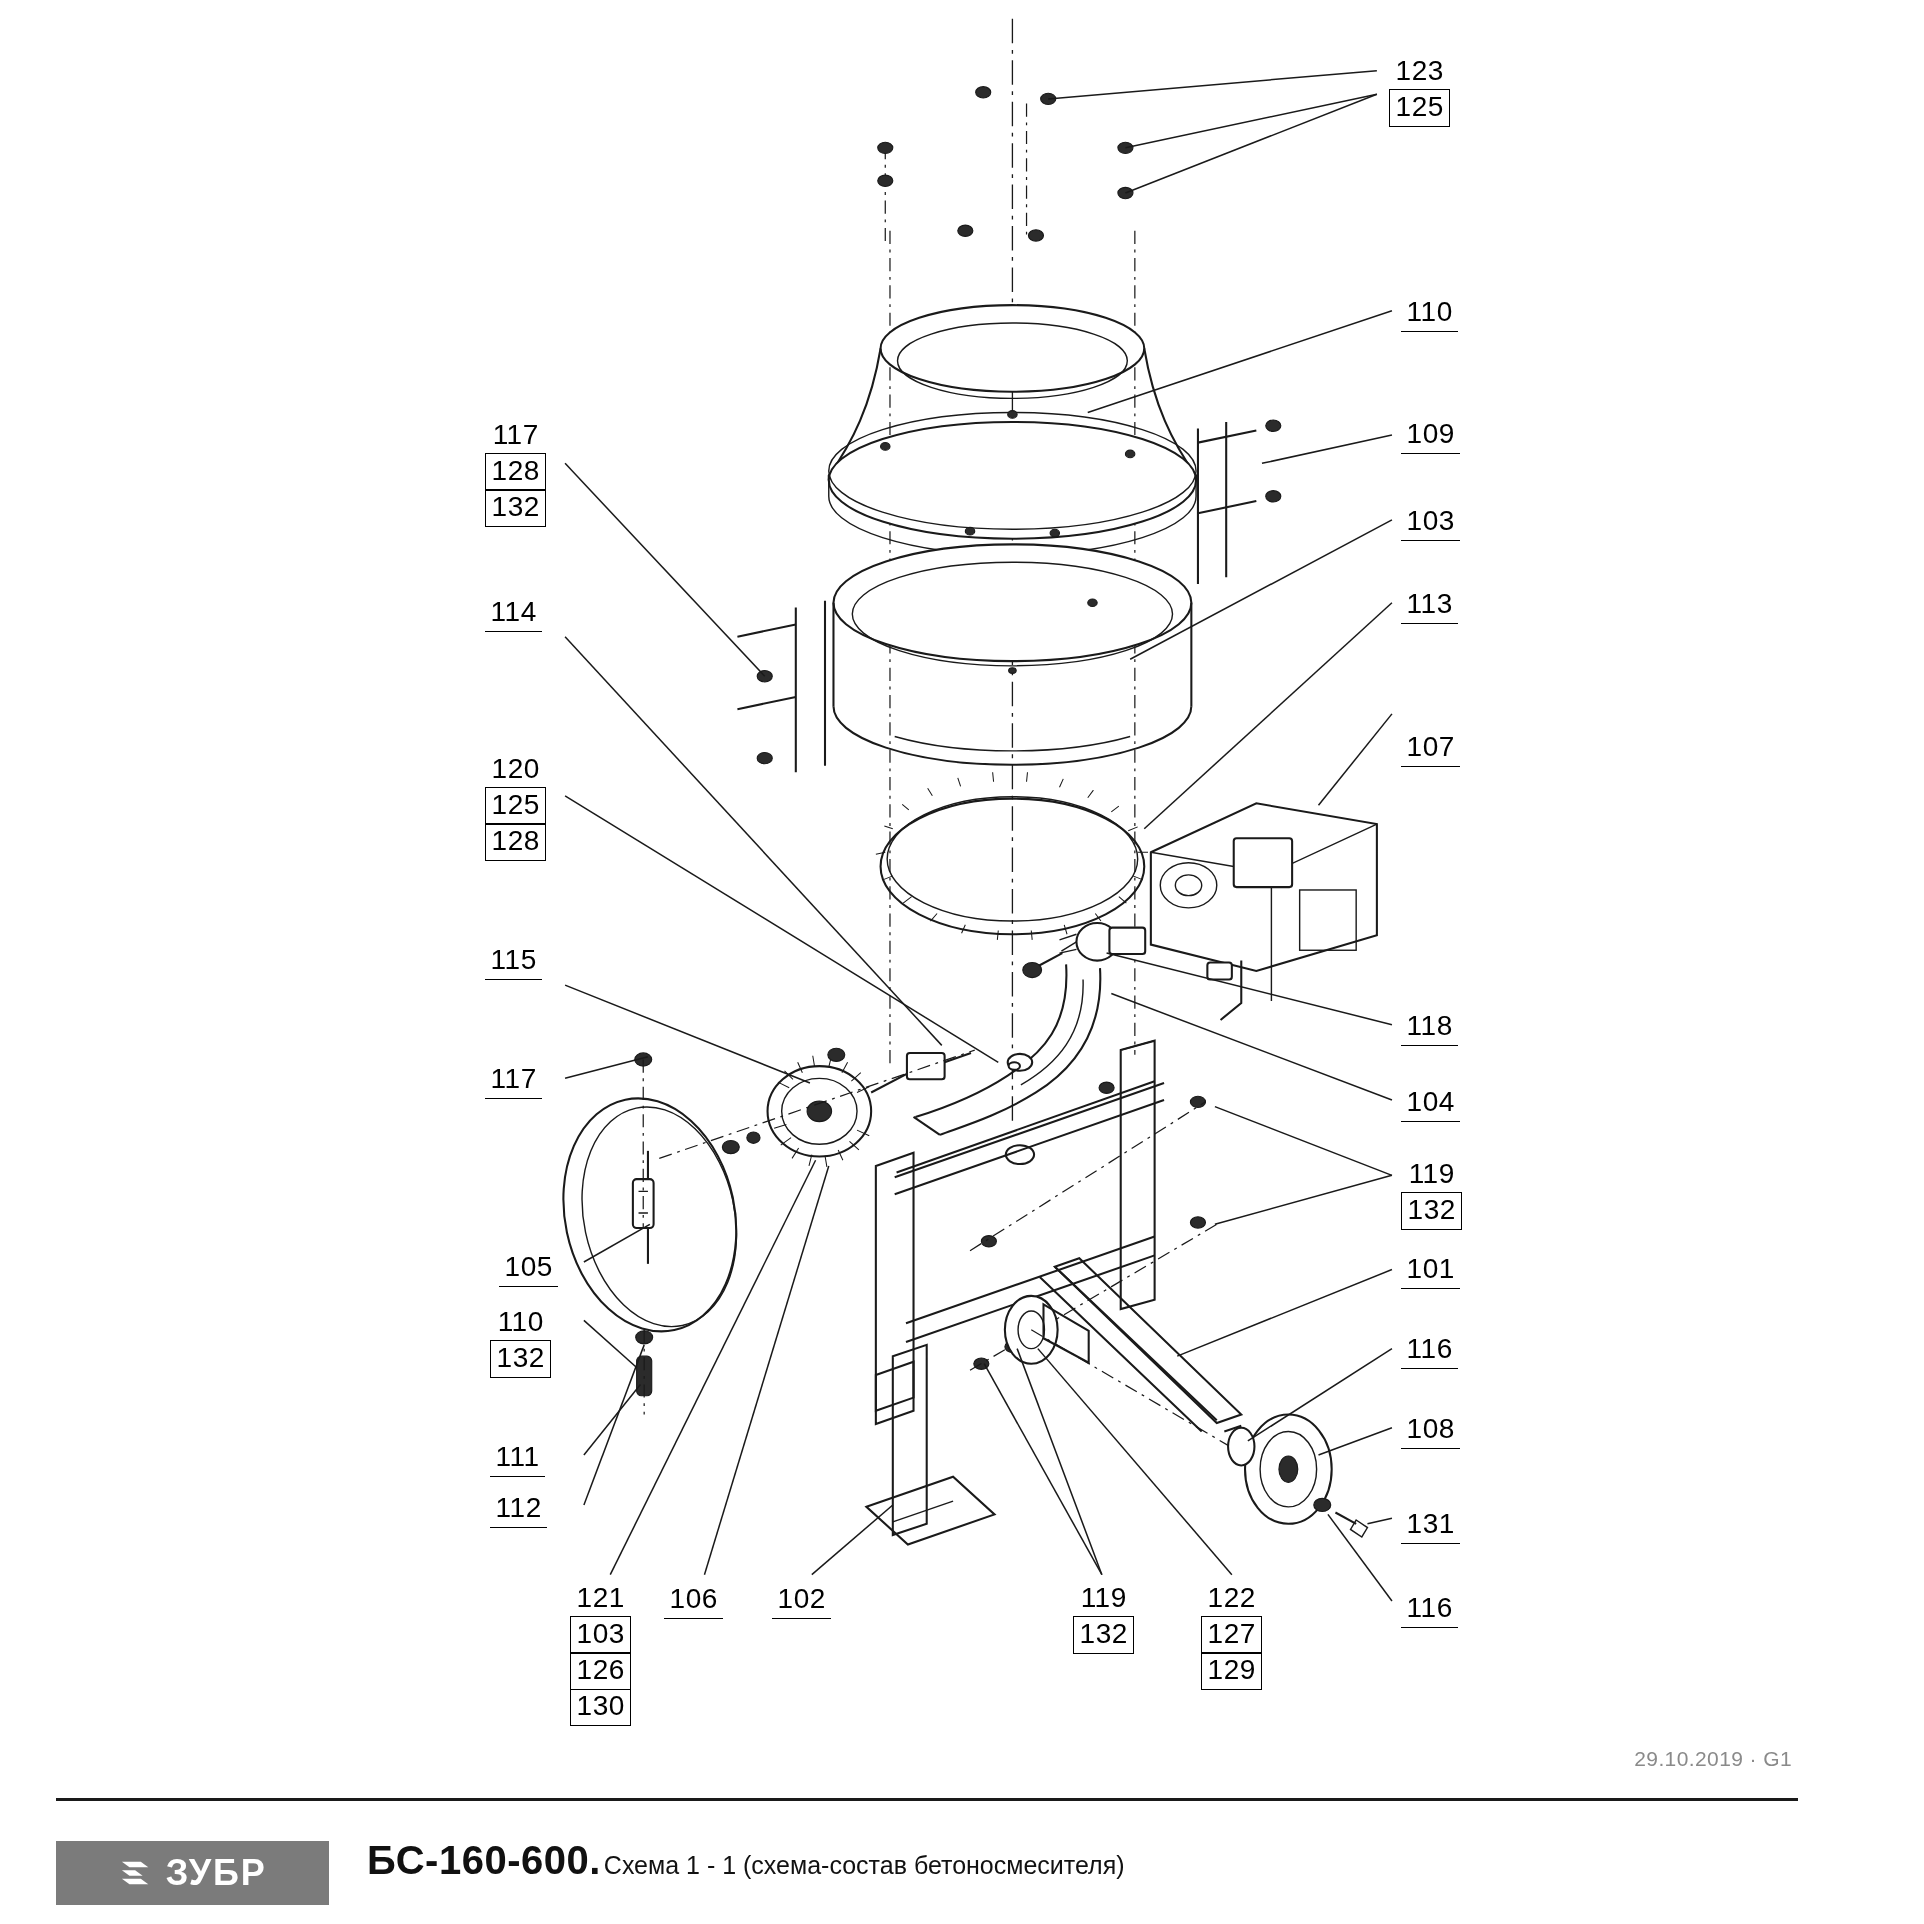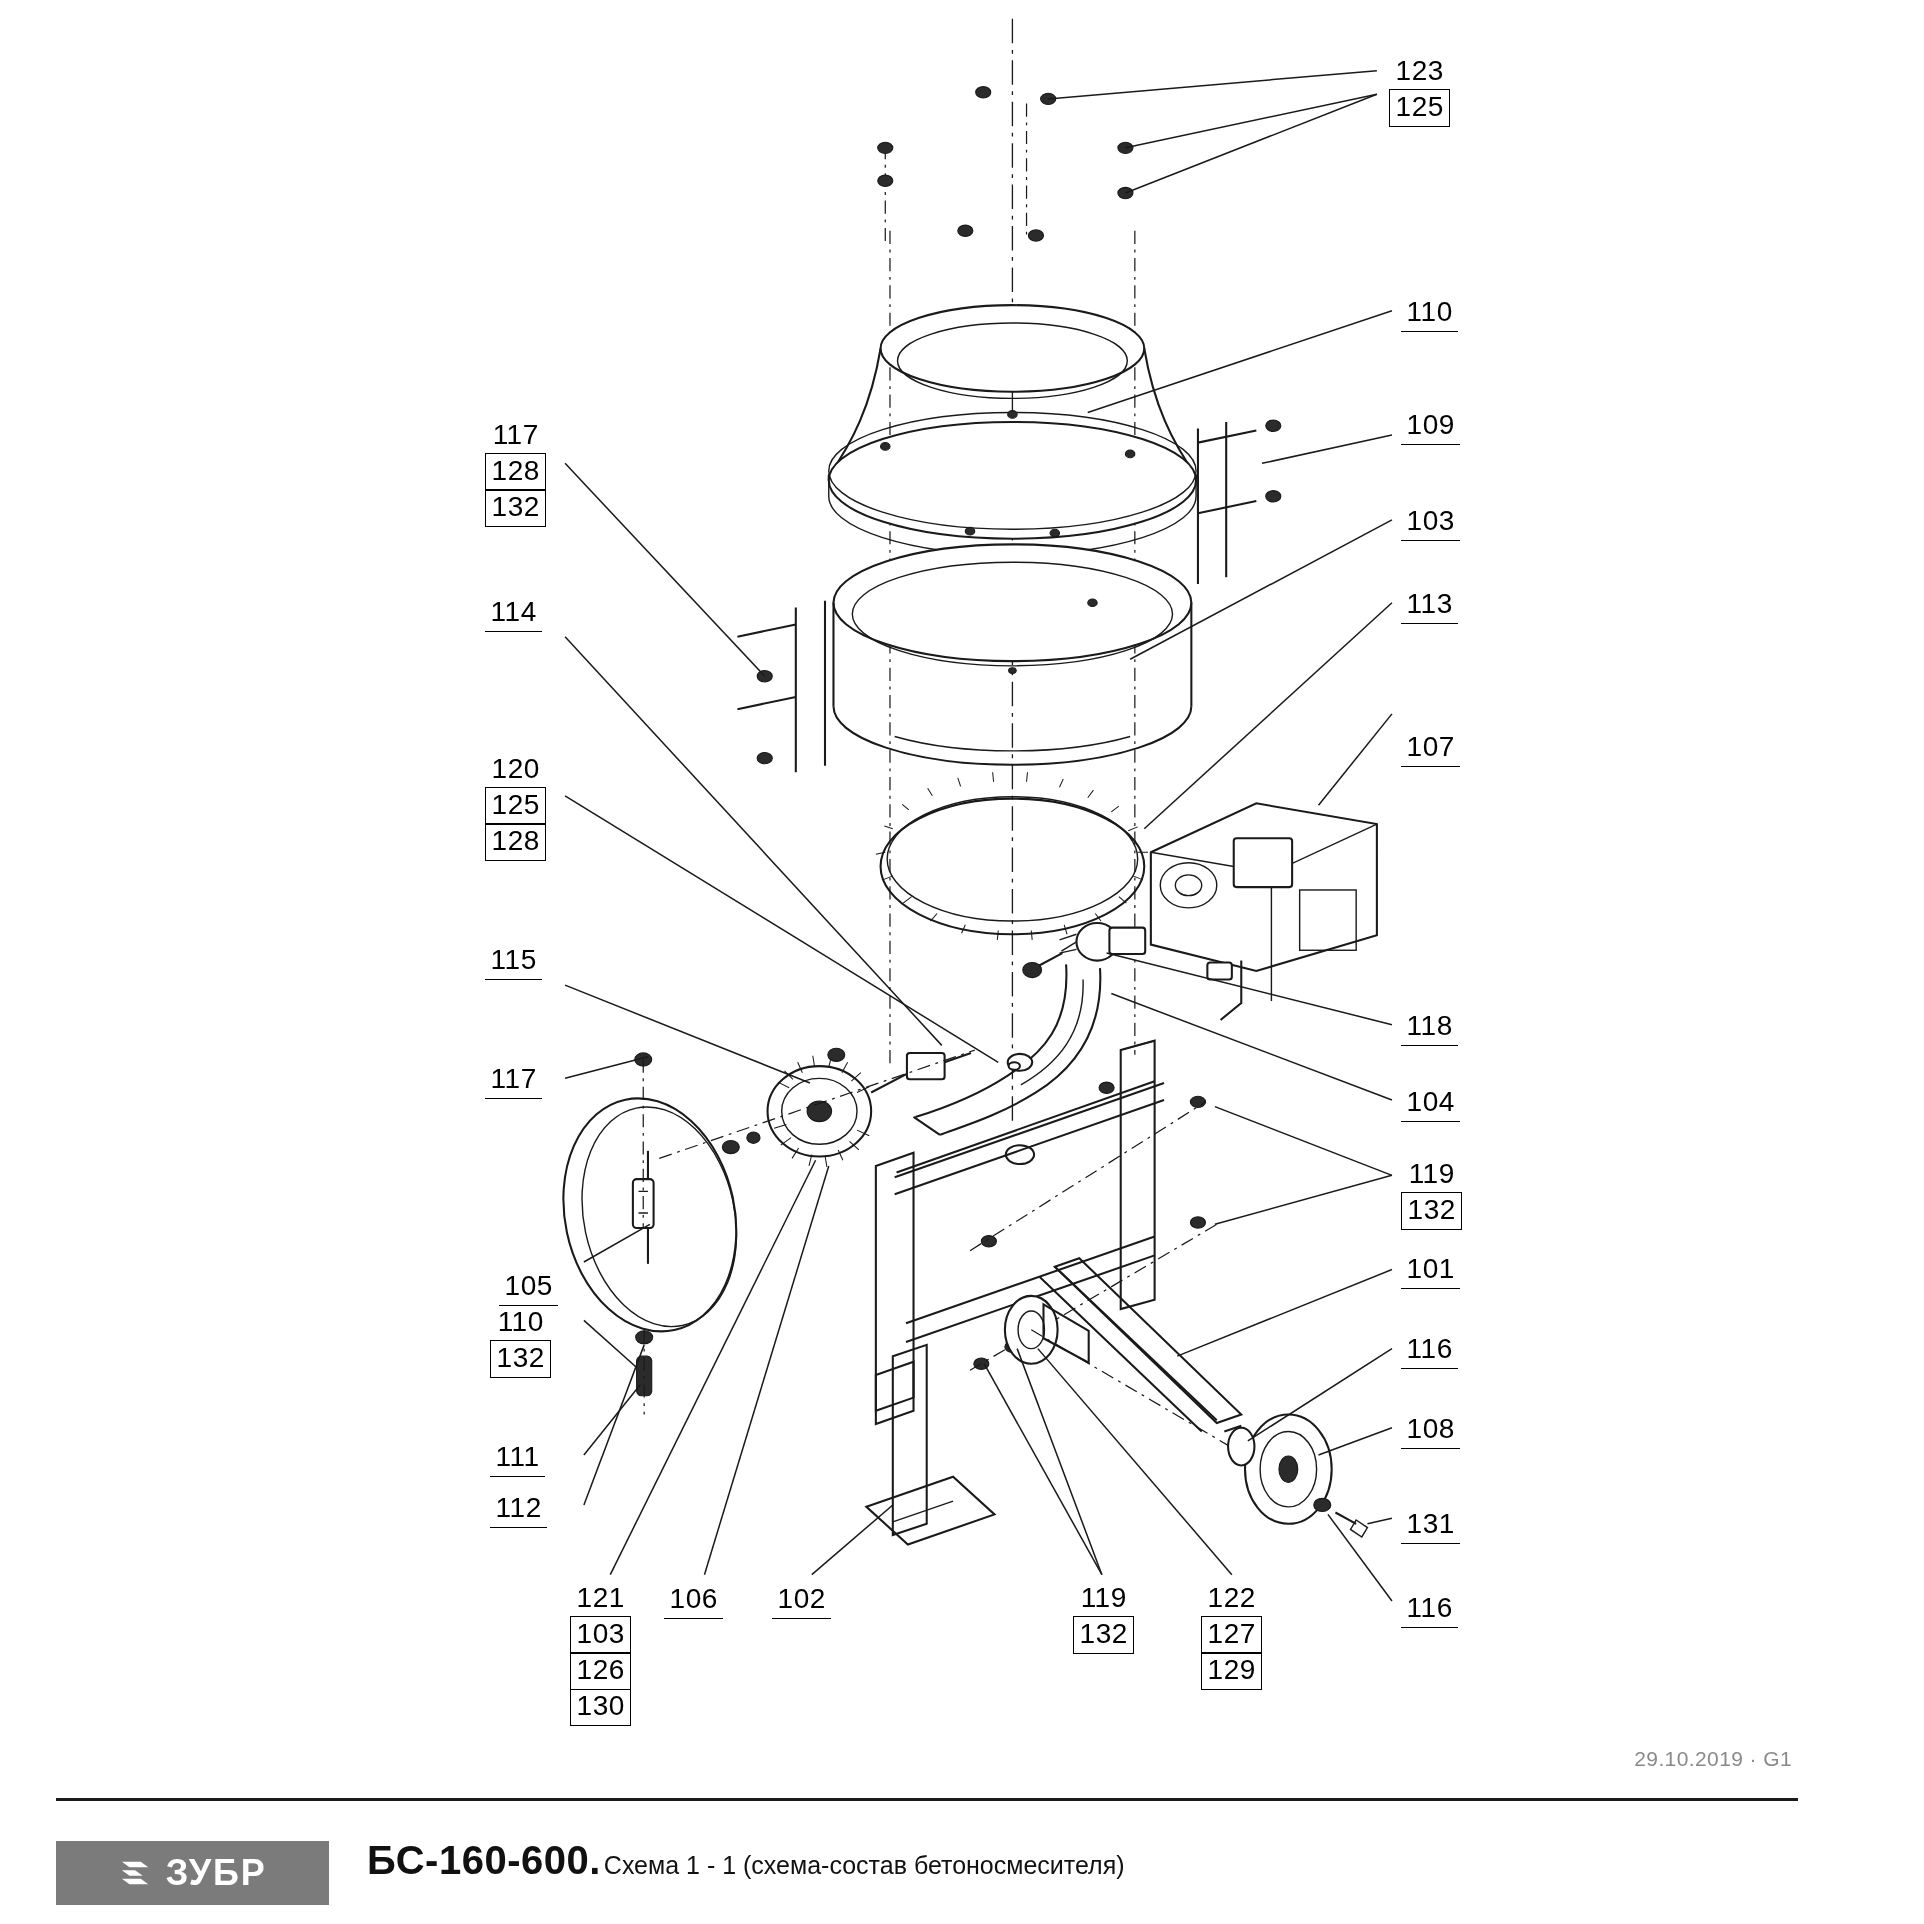--- a/index.html
+++ b/index.html
@@ -379,21 +379,21 @@
         <span class="num">125</span>
       </div>
       <div class="callout plain" style="left: 1401px; top: 295px;">
         <span class="num" style="border-bottom: 1.4px solid rgb(0, 0, 0); padding: 0.9px 5.6px 2.8px;">110</span>
       </div>
       <div class="callout boxed" style="left: 485px; top: 419px;">
         <span class="num" style="border-top: none; border-right: none; border-bottom: 1.4px solid rgb(0, 0, 0); border-left: none; border-image: initial;">117</span>
         <span class="num">128</span>
         <span class="num">132</span>
       </div>
-      <div class="callout plain" style="left: 1401px; top: 408px;">
+      <div class="callout plain" style="left: 1401px; top: 417px;">
         <span class="num" style="border-bottom: 1.4px solid rgb(0, 0, 0); padding: 0.9px 5.6px 2.8px;">109</span>
       </div>
       <div class="callout plain" style="left: 1401px; top: 504px;">
         <span class="num" style="border-bottom: 1.4px solid rgb(0, 0, 0); padding: 0.9px 5.6px 2.8px;">103</span>
       </div>
       <div class="callout plain" style="left: 1401px; top: 587px;">
         <span class="num" style="border-bottom: 1.4px solid rgb(0, 0, 0); padding: 0.9px 5.6px 2.8px;">113</span>
       </div>
       <div class="callout plain" style="left: 485px; top: 595px;">
         <span class="num" style="border-bottom: 1.4px solid rgb(0, 0, 0); padding: 0.9px 5.6px 2.8px;">114</span>
@@ -416,21 +416,21 @@
         <span class="num" style="border-bottom: 1.4px solid rgb(0, 0, 0); padding: 0.9px 5.6px 2.8px;">117</span>
       </div>
       <div class="callout plain" style="left: 1401px; top: 1085px;">
         <span class="num" style="border-bottom: 1.4px solid rgb(0, 0, 0); padding: 0.9px 5.6px 2.8px;">104</span>
       </div>
       <div class="callout boxed" style="left: 1401px; top: 1158px;">
         <span class="num" style="border-top: none; border-right: none; border-bottom: 1.4px solid rgb(0, 0, 0); border-left: none; border-image: initial;">119</span>
         <span class="num">132</span>
       </div>
       <div class="callout plain" style="left: 499px; top: 1250px;">
-        <span class="num" style="border-bottom: 1.4px solid rgb(0, 0, 0); padding: 0.9px 5.6px 2.8px; margin-top: 19px;">105</span>
+        <span class="num" style="border-bottom: 1.4px solid rgb(0, 0, 0); padding: 0.9px 5.6px 2.8px;">105</span>
       </div>
       <div class="callout plain" style="left: 1401px; top: 1252px;">
         <span class="num" style="border-bottom: 1.4px solid rgb(0, 0, 0); padding: 0.9px 5.6px 2.8px;">101</span>
       </div>
       <div class="callout boxed" style="left: 490px; top: 1306px;">
         <span class="num" style="border-top: none; border-right: none; border-bottom: 1.4px solid rgb(0, 0, 0); border-left: none; border-image: initial;">110</span>
         <span class="num">132</span>
       </div>
       <div class="callout plain" style="left: 1401px; top: 1332px;">
         <span class="num" style="border-bottom: 1.4px solid rgb(0, 0, 0); padding: 0.9px 5.6px 2.8px;">116</span>

